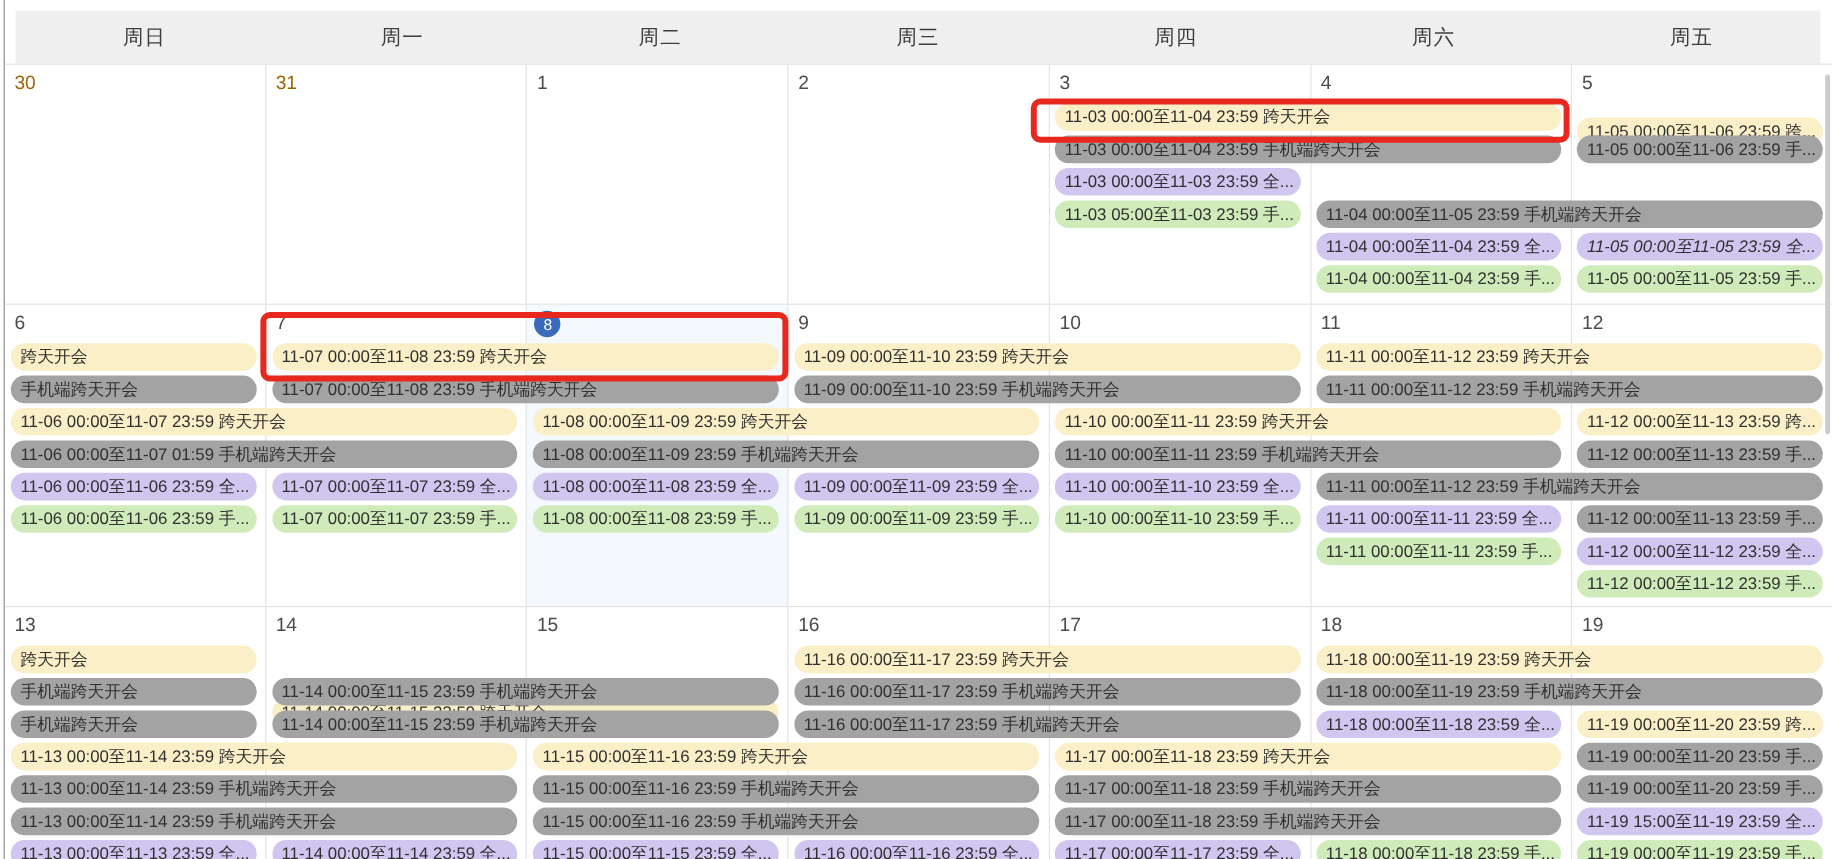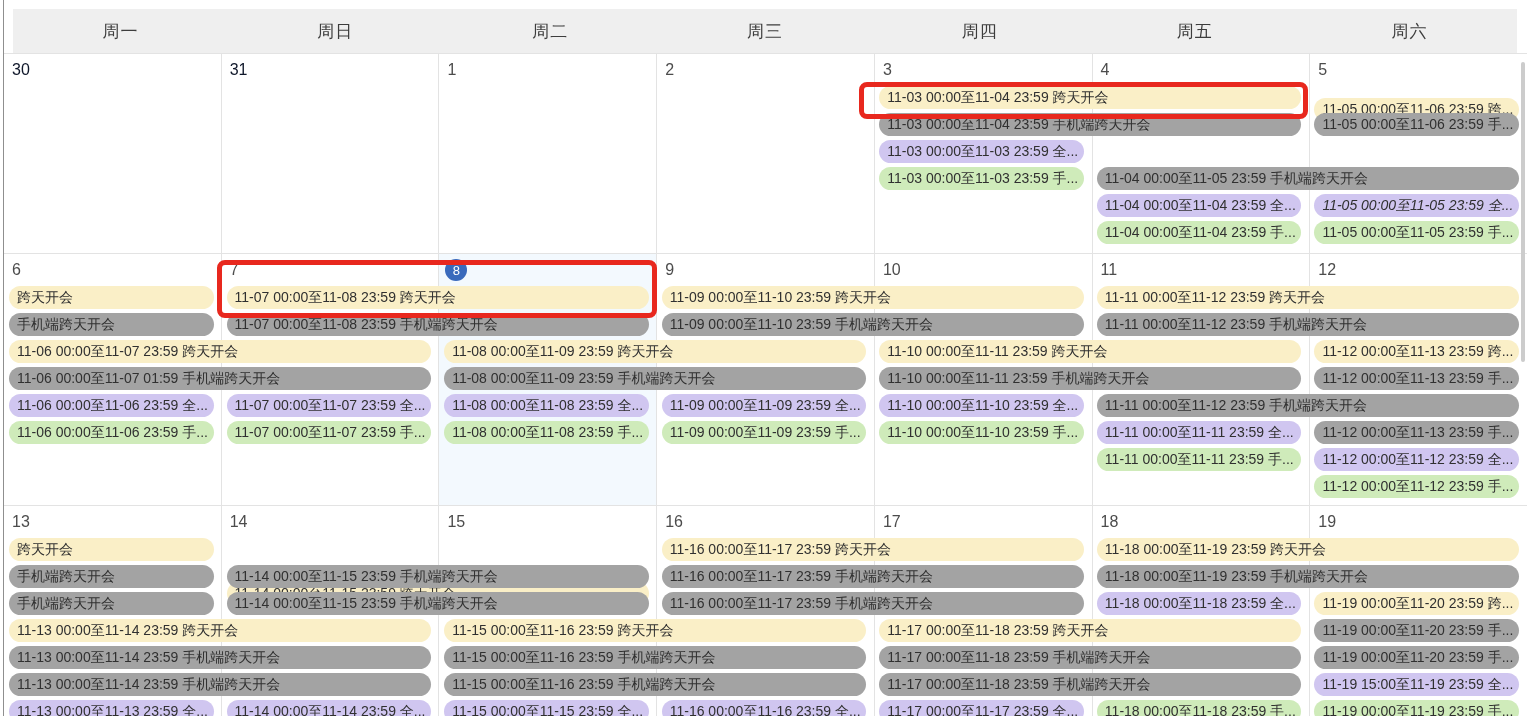--- a/index.html
+++ b/index.html
@@ -17,21 +17,21 @@
   #grid{position:absolute;left:4px;top:53px;right:0;}
   .week{position:relative;border-top:1px solid #e3e3e3;}
   .week.w0{height:199px;}
   .week.w1{height:251px;}
   .week.w2{height:246px;}
   .cells{display:flex;height:100%;}
   .cell{flex:1;border-right:1px solid #e3e3e3;box-sizing:border-box;padding:6px 8px;}
   .cell:last-child{border-right:none;}
   .cell.today{background:#f3f9fe;}
   .datenum{font-size:16px;color:#4c4c4c;line-height:20px;display:inline-block;}
-  .datenum.other{color:#0f172a;}
+  .datenum.other{color:#a16207;}
   .today-badge{
     display:inline-flex;align-items:center;justify-content:center;
     width:22px;height:22px;border-radius:50%;background:#3a6abc;color:#ffffff;
     font-size:13px;margin:-1px 0 0 -2px;
   }
   .bar{
     position:absolute;height:23px;line-height:23px;border-radius:12px;
     font-size:14px;color:#303030;padding:0 8px;box-sizing:border-box;
     white-space:nowrap;overflow:hidden;
   }
@@ -47,46 +47,46 @@
     position:absolute;right:2px;top:62px;width:4px;height:300px;
     background:#cccccc;border-radius:2px;z-index:40;
   }
 </style>
 </head>
 <body>
 
 <div id="left-edge"></div>
 
 <div id="weekday-header">
+    <div class="hcell">周日</div>
     <div class="hcell">周一</div>
-    <div class="hcell">周日</div>
     <div class="hcell">周二</div>
     <div class="hcell">周三</div>
     <div class="hcell">周四</div>
+    <div class="hcell">周六</div>
     <div class="hcell">周五</div>
-    <div class="hcell">周六</div>
   </div>
 
 <div id="grid">
     <div class="week w0">
       <div class="cells">
         <div class="cell"><span class="datenum other">30</span></div>
         <div class="cell"><span class="datenum other">31</span></div>
         <div class="cell"><span class="datenum">1</span></div>
         <div class="cell"><span class="datenum">2</span></div>
         <div class="cell"><span class="datenum">3</span></div>
         <div class="cell"><span class="datenum">4</span></div>
         <div class="cell"><span class="datenum">5</span></div>
       </div>
       <div class="bar c-yellow" style="left: calc(57.1429% + 5px); width: calc(28.5714% - 13px); top: 32px;">11-03 00:00至11-04 23:59 跨天开会</div>
       <div class="bar c-yellow" style="left: calc(85.7143% + 5px); width: calc(14.2857% - 13px); top: 44px;">11-05 00:00至11-06 23:59 跨...</div>
       <div class="bar c-pink" style="left: calc(57.1429% + 5px); width: calc(28.5714% - 13px); top: 59px;">11-03 00:00至11-04 23:59 手机端跨天开会</div>
       <div class="bar c-pink" style="left: calc(85.7143% + 5px); width: calc(14.2857% - 13px); top: 59px;">11-05 00:00至11-06 23:59 手...</div>
       <div class="bar c-purple" style="left: calc(57.1429% + 5px); width: calc(14.2857% - 13px); top: 86px;">11-03 00:00至11-03 23:59 全...</div>
-      <div class="bar c-green" style="left: calc(57.1429% + 5px); width: calc(14.2857% - 13px); top: 113px;">11-03 00:00至11-03 23:59 手...</div>
+      <div class="bar c-green" style="left: calc(57.1429% + 5px); width: calc(14.2857% - 13px); top: 113px;">11-03 05:00至11-03 23:59 手...</div>
       <div class="bar c-pink" style="left: calc(71.4286% + 5px); width: calc(28.5714% - 13px); top: 113px;">11-04 00:00至11-05 23:59 手机端跨天开会</div>
       <div class="bar c-purple" style="left: calc(71.4286% + 5px); width: calc(14.2857% - 13px); top: 140px;">11-04 00:00至11-04 23:59 全...</div>
       <div class="bar c-purple" style="left: calc(85.7143% + 5px); width: calc(14.2857% - 13px); top: 140px; font-style: italic;">11-05 00:00至11-05 23:59 全...</div>
       <div class="bar c-green" style="left: calc(71.4286% + 5px); width: calc(14.2857% - 13px); top: 167px;">11-04 00:00至11-04 23:59 手...</div>
       <div class="bar c-green" style="left: calc(85.7143% + 5px); width: calc(14.2857% - 13px); top: 167px;">11-05 00:00至11-05 23:59 手...</div>
     </div>
     <div class="week w1">
       <div class="cells">
         <div class="cell"><span class="datenum">6</span></div>
         <div class="cell"><span class="datenum">7</span></div>

